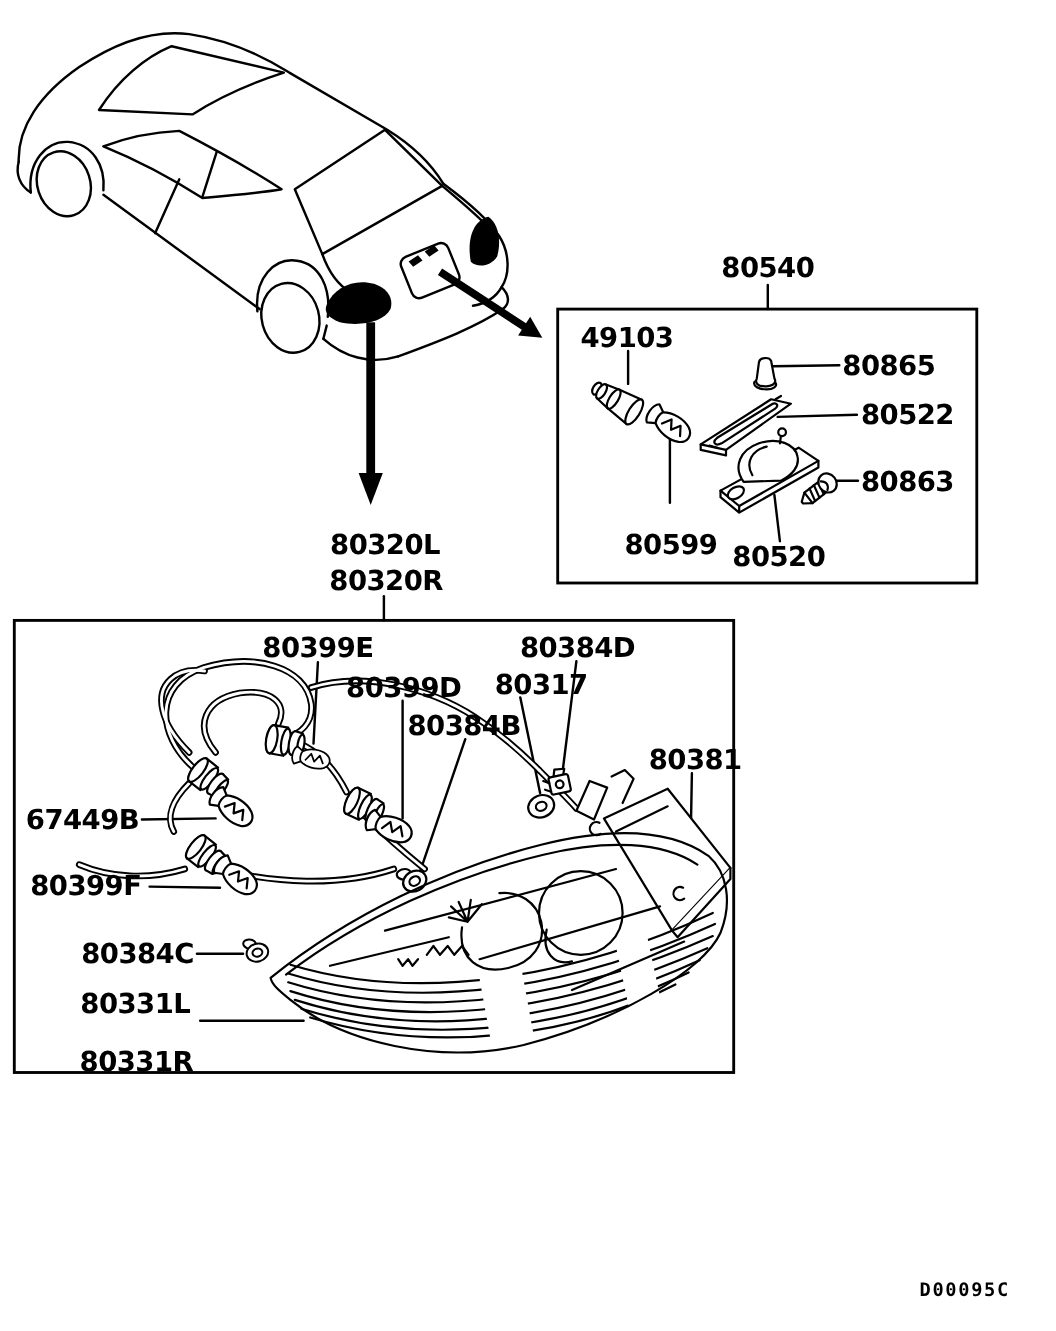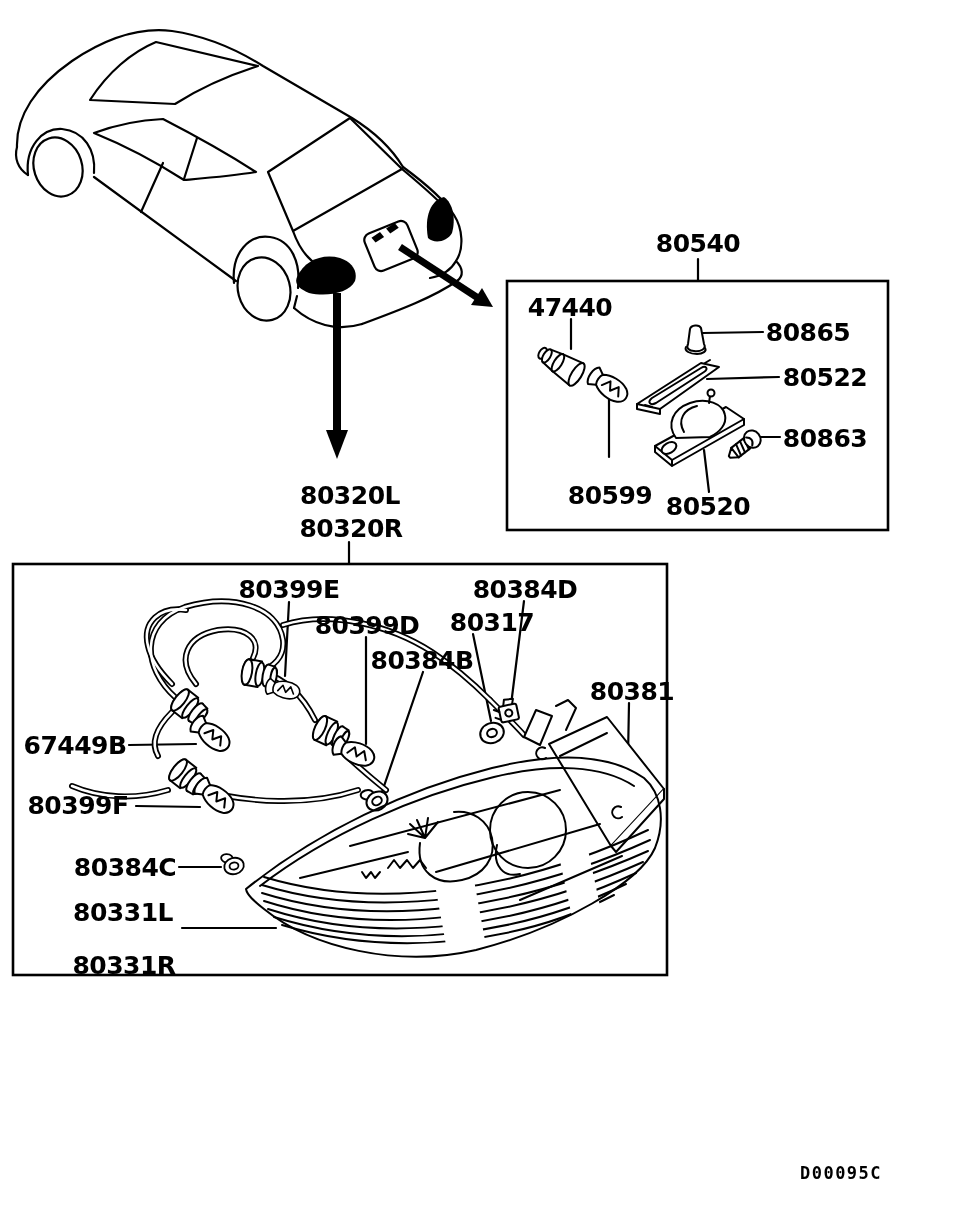--- a/index.html
+++ b/index.html
@@ -3,21 +3,21 @@
 <meta charset="utf-8">
 <style>
   html,body{margin:0;padding:0;background:#fff;}
   #page{position:relative;width:960px;height:1210px;background:#ffffff;overflow:hidden;
         font-family:"DejaVu Sans",sans-serif;color:#000;}
   #art{position:absolute;left:0;top:0;}
   .lbl{position:absolute;transform:translate(-50%,-50%);font-weight:700;font-size:25px;
        letter-spacing:-0.5px;white-space:nowrap;line-height:1;color:#000;
        font-family:"DejaVu Sans","Liberation Sans",sans-serif;}
   .code{position:absolute;transform:translate(-50%,-50%);font-weight:700;font-size:17px;
-        letter-spacing:1.5px;font-family:"DejaVu Sans Mono","Liberation Mono",monospace;}
+        letter-spacing:1.5px;font-family:"DejaVu Sans Mono","Liberation Mono",monospace;margin-left:36px;}
   svg *{vector-effect:none;}
 </style>
 </head>
 <body>
 
 <div id="page">
 
 <svg id="art" width="960" height="1210" viewBox="0 0 960 1210">
 
   <g stroke="#000" stroke-width="2.2" fill="none" stroke-linecap="round" stroke-linejoin="round">
@@ -293,21 +293,21 @@
       <path d="M 420,843 C 416,872 436,886 462,880 C 484,875 496,858 492,838 C 488,820 472,810 454,812"></path>
       <path d="M 425,838 L 410,824 M 425,838 L 417,820 M 425,838 L 428,818 M 425,838 L 438,822 M 425,838 L 408,834"></path>
       <path d="M 388,868 l 6,-8 l 6,8 l 7,-8 l 6,8 l 7,-8 l 6,8"></path>
       <path d="M 362,872 l 4,6 l 5,-6 l 4,6 l 5,-6"></path>
       <path d="M 350,846 L 560,790 M 436,872 L 600,824 M 300,878 L 408,852 M 520,900 L 622,856"></path>
     </g>
   </g>
 </svg>
 
   <div class="lbl" style="left:698px;top:243px;">80540</div>
-  <div class="lbl" style="left:570px;top:307px;">47440</div>
+  <div class="lbl" style="left:570px;top:307px;">49103</div>
   <div class="lbl" style="left:808px;top:332px;">80865</div>
   <div class="lbl" style="left:825px;top:377px;">80522</div>
   <div class="lbl" style="left:825px;top:438px;">80863</div>
   <div class="lbl" style="left:610px;top:471px;margin-top:24px;">80599</div>
   <div class="lbl" style="left:708px;top:506px;">80520</div>
 
   <div class="lbl" style="left:350px;top:495px;">80320L</div>
   <div class="lbl" style="left:351px;top:528px;">80320R</div>
   <div class="lbl" style="left:289px;top:589px;">80399E</div>
   <div class="lbl" style="left:367px;top:625px;">80399D</div>

